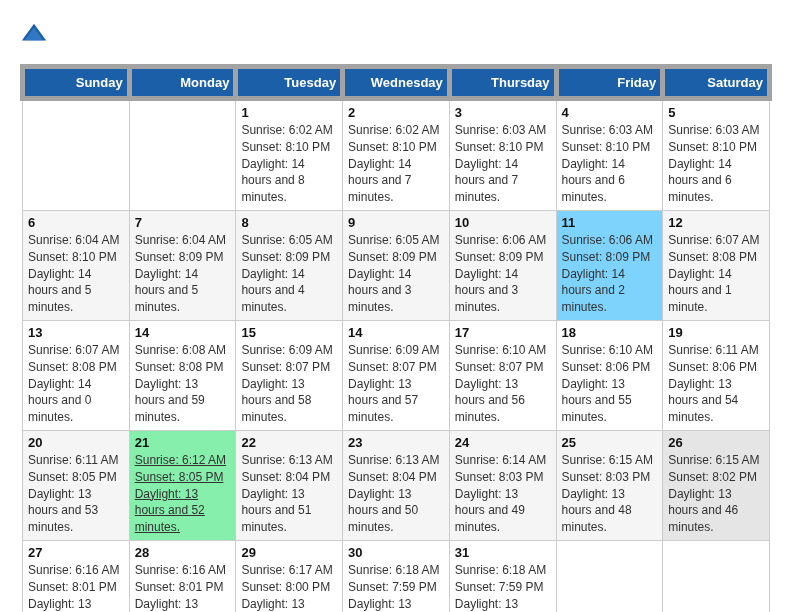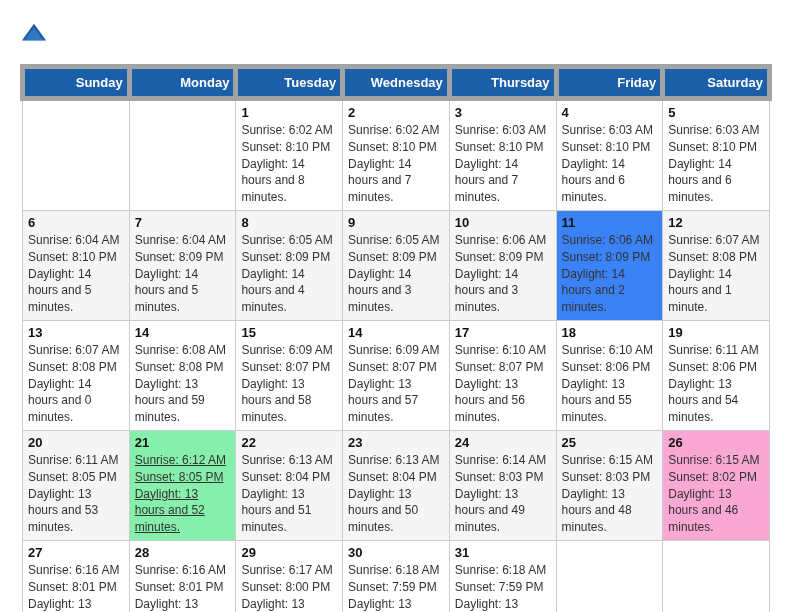--- a/index.html
+++ b/index.html
@@ -186,21 +186,21 @@
           <div class="day-info" style="white-space: pre-line;">Sunrise: 6:05 AM
 Sunset: 8:09 PM
 Daylight: 14 hours and 3 minutes.</div>
         </td>
         <td style="background: rgb(245, 245, 245); margin-left: 28px;">
           <span class="day-number">10</span>
           <div class="day-info" style="white-space: pre-line;">Sunrise: 6:06 AM
 Sunset: 8:09 PM
 Daylight: 14 hours and 3 minutes.</div>
         </td>
-        <td style="background: #3b82f6;">
+        <td style="background: #7dd3fc;">
           <span class="day-number">11</span>
           <div class="day-info" style="white-space: pre-line;">Sunrise: 6:06 AM
 Sunset: 8:09 PM
 Daylight: 14 hours and 2 minutes.</div>
         </td>
         <td style="background: rgb(245, 245, 245);">
           <span class="day-number">12</span>
           <div class="day-info" style="white-space: pre-line;">Sunrise: 6:07 AM
 Sunset: 8:08 PM
 Daylight: 14 hours and 1 minute.</div>
@@ -280,21 +280,21 @@
           <div class="day-info" style="white-space: pre-line;">Sunrise: 6:14 AM
 Sunset: 8:03 PM
 Daylight: 13 hours and 49 minutes.</div>
         </td>
         <td style="background: rgb(245, 245, 245);">
           <span class="day-number">25</span>
           <div class="day-info" style="white-space: pre-line;">Sunrise: 6:15 AM
 Sunset: 8:03 PM
 Daylight: 13 hours and 48 minutes.</div>
         </td>
-        <td style="background: #f9a8d4;">
+        <td style="background: #e5e5e5;">
           <span class="day-number">26</span>
           <div class="day-info" style="white-space: pre-line;">Sunrise: 6:15 AM
 Sunset: 8:02 PM
 Daylight: 13 hours and 46 minutes.</div>
         </td>
       </tr>
       <tr>
         <td>
           <span class="day-number">27</span>
           <div class="day-info" style="white-space: pre-line;">Sunrise: 6:16 AM

